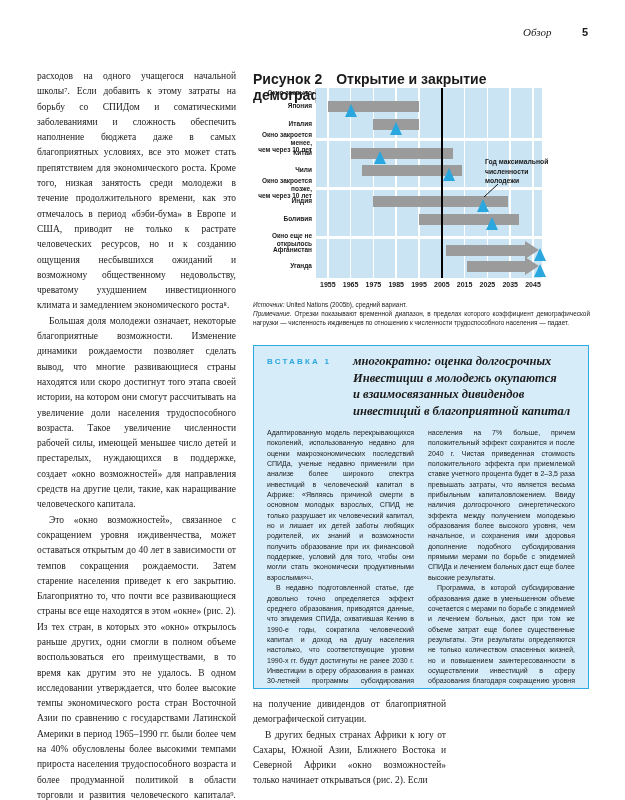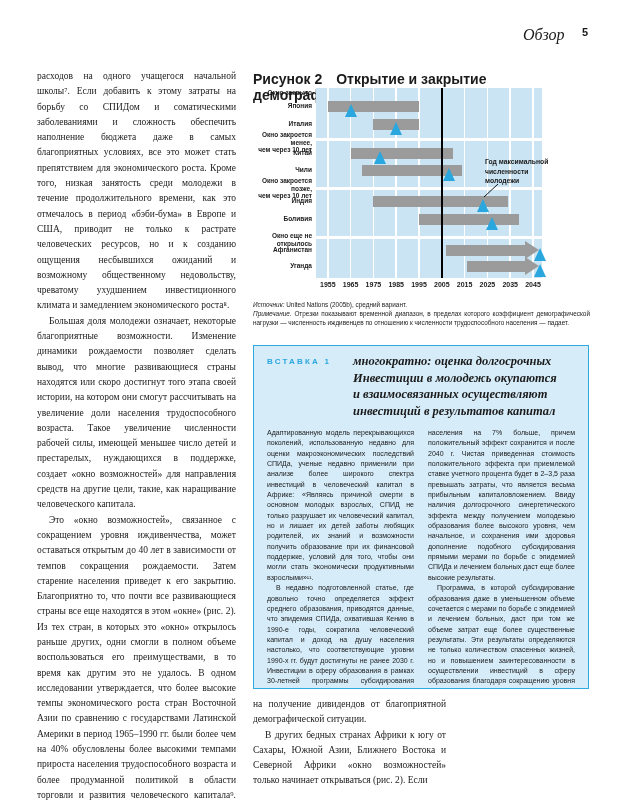--- a/index.html
+++ b/index.html
@@ -1,21 +1,21 @@
 <!DOCTYPE html>
 <html><head>
 <meta charset="utf-8">
 <style>
   html,body{margin:0;padding:0;background:#e8e8e8;}
   #page{position:relative;width:625px;height:800px;background:#ffffff;overflow:hidden;
         font-family:"Liberation Serif","DejaVu Serif",serif;color:#1a1a1a;}
   .abs{position:absolute;}
 
   
-  .hdr-section{font-style:italic;font-size:16px;}
+  .hdr-section{font-style:italic;font-size:11px;}
   .hdr-page{font-family:"Liberation Sans","DejaVu Sans",sans-serif;font-weight:bold;font-size:11px;}
 
   
   .body-col p{margin:0;font-size:9.5px;line-height:15.3px;text-align:justify;}
   .body-col p.indent{text-indent:12px;}
 
   
   .fig-title{font-family:"Liberation Sans","DejaVu Sans",sans-serif;font-weight:bold;font-size:14px;}
   .fig-title .gap{display:inline-block;width:14px;}
   #chart-labels div{position:absolute;right:0;text-align:right;width:100%;
@@ -151,22 +151,22 @@
   </div>
   <div class="abs footnote" style="left:253px;top:310px;width:337px;">
     <span class="it">Примечание.</span><span> Отрезки показывают временной диапазон, в пределах которого коэффициент демографической нагрузки — численность иждивенцев по отношению к численности трудоспособного населения — падает.</span>
   </div>
 
   <div id="box" class="abs" style="left: 253px; top: 345px; width: 336px; height: 344px; background: rgb(214, 236, 249); border: 1.5px solid rgb(47, 169, 225);">
     <div class="abs kicker" style="left: 13px; top: 11px; color: rgb(41, 167, 222);">ВСТАВКА 1</div>
     <div id="box-title" style="margin:7px 14px 0 99px;">
         <div class="box-title-line">многократно: оценка долгосрочных</div>
         <div class="box-title-line">Инвестиции в молодежь окупаются</div>
-        <div class="box-title-line">и взаимосвязанных осуществляют</div>
-        <div class="box-title-line">инвестиций в результатов капитал</div>
+        <div class="box-title-line">и взаимосвязанных дивидендов</div>
+        <div class="box-title-line">инвестиций в благоприятной капитал</div>
       </div>
     <div class="box-cols">
       <div id="box-col1" class="box-col">
           <p>Адаптированную модель перекрывающихся поколений, использованную недавно для оценки макроэкономических последствий СПИДа, ученые недавно применили при анализе более широкого спектра инвестиций в человеческий капитал в Африке: «Являясь причиной смерти в основном молодых взрослых, СПИД не только разрушает их человеческий капитал, но и лишает их детей заботы любящих родителей, их знаний и возможности получить образование при их финансовой поддержке, условий для того, чтобы они могли стать экономически продуктивными взрослыми»¹¹.</p>
           <p class="indent">В недавно подготовленной статье, где довольно точно определяется эффект среднего образования, приводятся данные, что эпидемия СПИДа, охватившая Кению в 1990-е годы, сократила человеческий капитал и доход на душу населения настолько, что соответствующие уровни 1990-х гг. будут достигнуты не ранее 2030 г. Инвестиции в сферу образования в рамках 30-летней программы субсидирования среднего образования, начиная приблизительно с 0,9% ВВП в 2000 г. с последующим увеличением объема затрат до 1,8% ВВП к 2020 г., позволят получить доход на душу</p>
         </div>
       <div id="box-col2" class="box-col">
       <p>населения на 7% больше, причем положительный эффект сохранится и после 2040 г. Чистая приведенная стоимость положительного эффекта при приемлемой ставке учетного процента будет в 2–3,5 раза превышать затраты, что является весьма прибыльным капиталовложением. Ввиду наличия долгосрочного синергетического эффекта между получением молодежью образования более высокого уровня, чем начальное, и сохранения ими здоровья дополнение подобного субсидирования прямыми мерами по борьбе с эпидемией СПИДа и лечением больных даст еще более высокие результаты.</p>
           <p class="indent">Программа, в которой субсидирование образования даже в уменьшенном объеме сочетается с мерами по борьбе с эпидемией и лечением больных, даст при том же объеме затрат еще более существенные результаты. Эти результаты определяются не только количеством спасенных жизней, но и повышением заинтересованности в осуществлении инвестиций в сферу образования благодаря сокращению уровня смертности.</p>
         </div>

